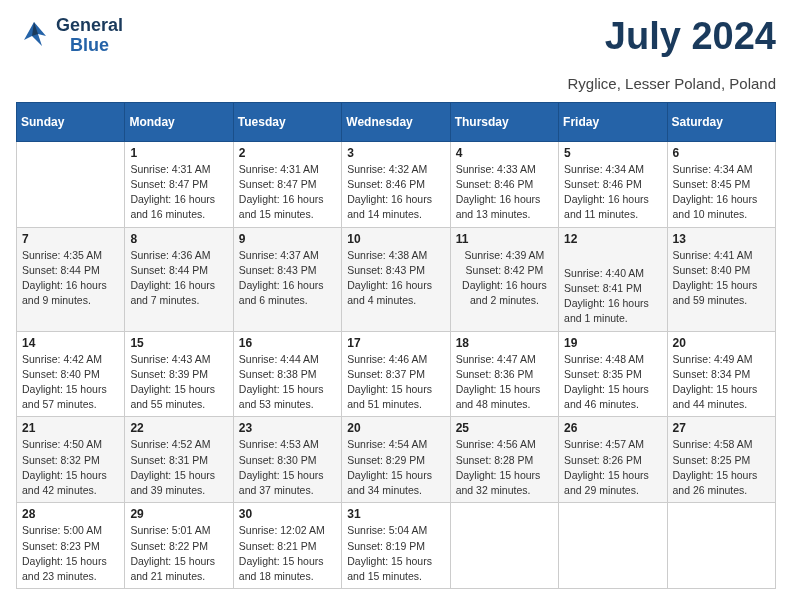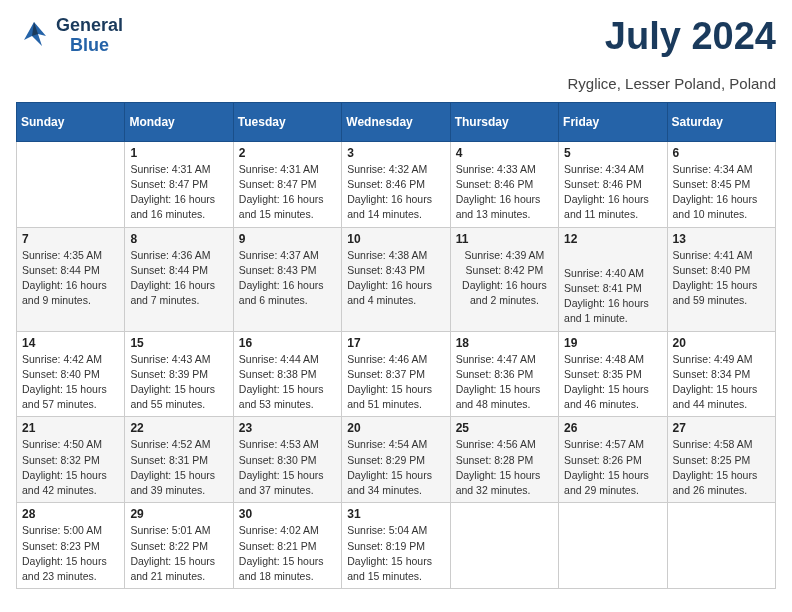--- a/index.html
+++ b/index.html
@@ -328,21 +328,21 @@
         </td>
         <td>
           <span class="day-number">29</span>
           <div class="day-info" style="white-space: pre-line;">Sunrise: 5:01 AM
 Sunset: 8:22 PM
 Daylight: 15 hours
 and 21 minutes.</div>
         </td>
         <td>
           <span class="day-number">30</span>
-          <div class="day-info" style="white-space: pre-line;">Sunrise: 4:02 AM
+          <div class="day-info" style="white-space: pre-line;">Sunrise: 12:02 AM
 Sunset: 8:21 PM
 Daylight: 15 hours
 and 18 minutes.</div>
         </td>
         <td>
           <span class="day-number">31</span>
           <div class="day-info" style="white-space: pre-line;">Sunrise: 5:04 AM
 Sunset: 8:19 PM
 Daylight: 15 hours
 and 15 minutes.</div>

